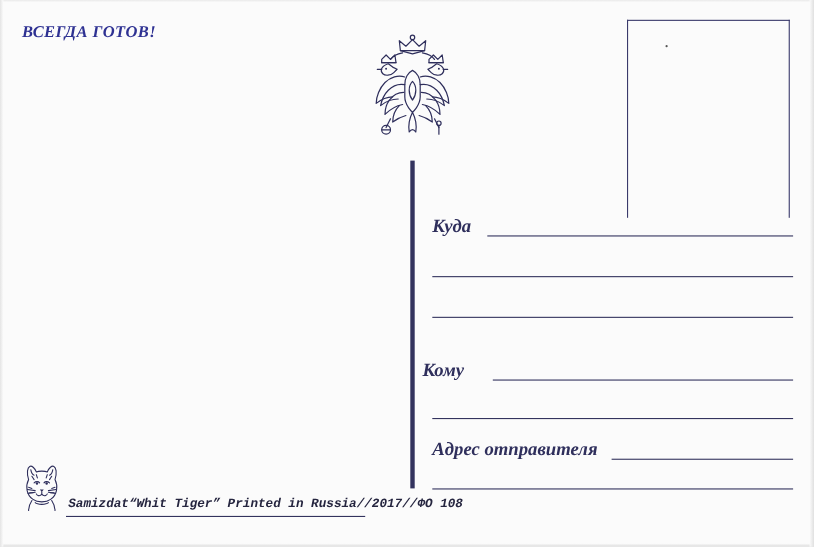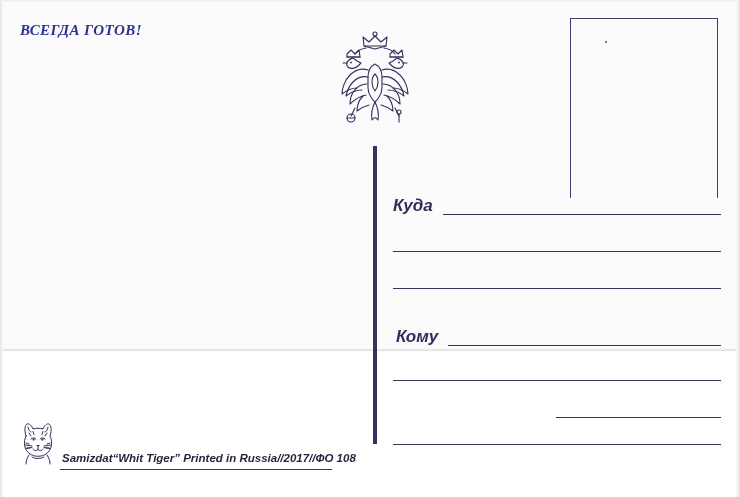--- a/index.html
+++ b/index.html
@@ -9,21 +9,21 @@
   body {
     width: 740px;
     height: 497px;
     background: #ffffff;
     font-family: "Liberation Serif", serif;
     overflow: hidden;
   }
   .card {
     position: relative;
     width: 740px;
-    height: 351px;
+    height: 497px;
     background: #fbfbfb;
     box-sizing: border-box;
   }
   
   .paper-edge-top,
   .paper-edge-bottom,
   .paper-edge-left,
   .paper-edge-right {
     position: absolute;
     background: #d8d8d8;
@@ -99,41 +99,41 @@
   }
 
   .line {
     position: absolute;
     height: 0;
     border-top: 1.6px solid #33335e;
   }
 
   .field-label {
     position: absolute;
-    font-family: Liberation Sans, sans-serif;
+    font-family: Liberation Serif, serif;
     font-style: italic;
     font-weight: bold;
     font-size: 17px;
     color: #2f2f5c;
     white-space: nowrap;
   }
 
   .tiger {
     position: absolute;
     left: 16px;
     top: 420px;
     width: 44px;
     height: 46px;
   }
 
   .imprint {
     position: absolute;
     left: 62px;
     top: 452px;
-    font-family: Liberation Sans, sans-serif;
+    font-family: Liberation Mono, monospace;
     font-style: italic;
     font-weight: bold;
     font-size: 11.5px;
     color: #25253f;
     white-space: nowrap;
   }
   .imprint-rule {
     position: absolute;
     left: 60px;
     top: 469px;
@@ -225,24 +225,25 @@
   </div>
 
 
   <div class="divider"></div>
 
   <div class="field-label" style="left:393px; top:196px;">Куда</div>
   <div class="line" style="left:443px; top:214px; width:278px;"></div>
   <div class="line" style="left:393px; top:251px; width:328px;"></div>
   <div class="line" style="left:393px; top:288px; width:328px;"></div>
 
-  <div class="field-label" style="left:396px; top:327px;">Кому</div>
+  <div class="field-label" style="left:384px; top:327px;">Кому</div>
   <div class="line" style="left:448px; top:345px; width:273px;"></div>
   <div class="line" style="left:393px; top:380px; width:328px;"></div>
 
+  <div class="field-label" style="left:393px; top:399px;">Адрес отправителя</div>
   <div class="line" style="left:556px; top:417px; width:165px;"></div>
   <div class="line" style="left:393px; top:444px; width:328px;"></div>
 
   <div class="tiger">
     <svg viewBox="0 0 44 46" width="44" height="46" xmlns="http://www.w3.org/2000/svg">
       <g stroke="#2f2f5c" stroke-width="1" fill="none" stroke-linecap="round" stroke-linejoin="round">
 
         <path d="M10 16 C8 10 9 5 11 4 C13 3 16 6 17 9 C19 8 25 8 27 9 C28 6 31 3 33 4 C35 5 36 10 34 16 C37 22 36 30 30 34 C26 37 18 37 14 34 C8 30 7 22 10 16 Z"></path>
 
         <path d="M12 7 C12.5 10 13.5 11.5 15 12"></path>

